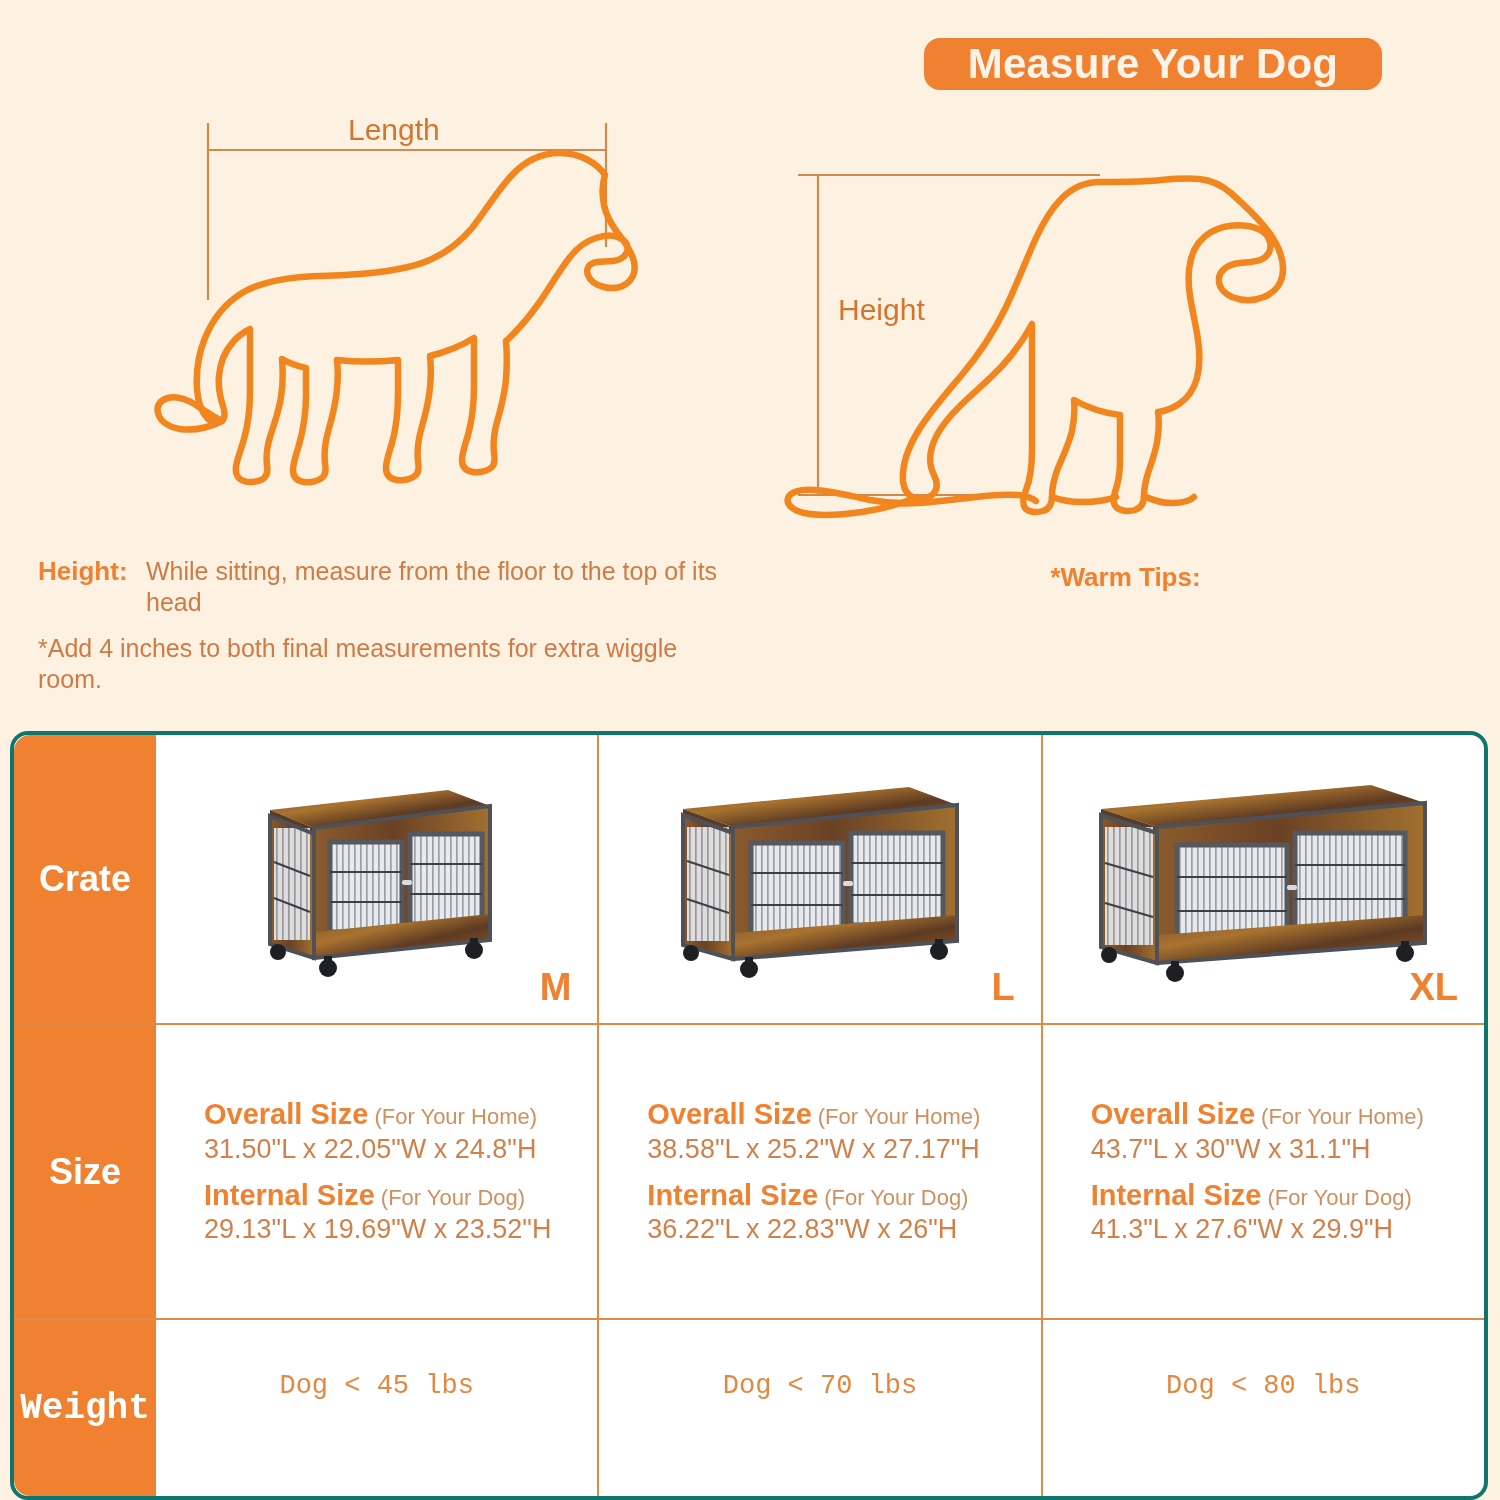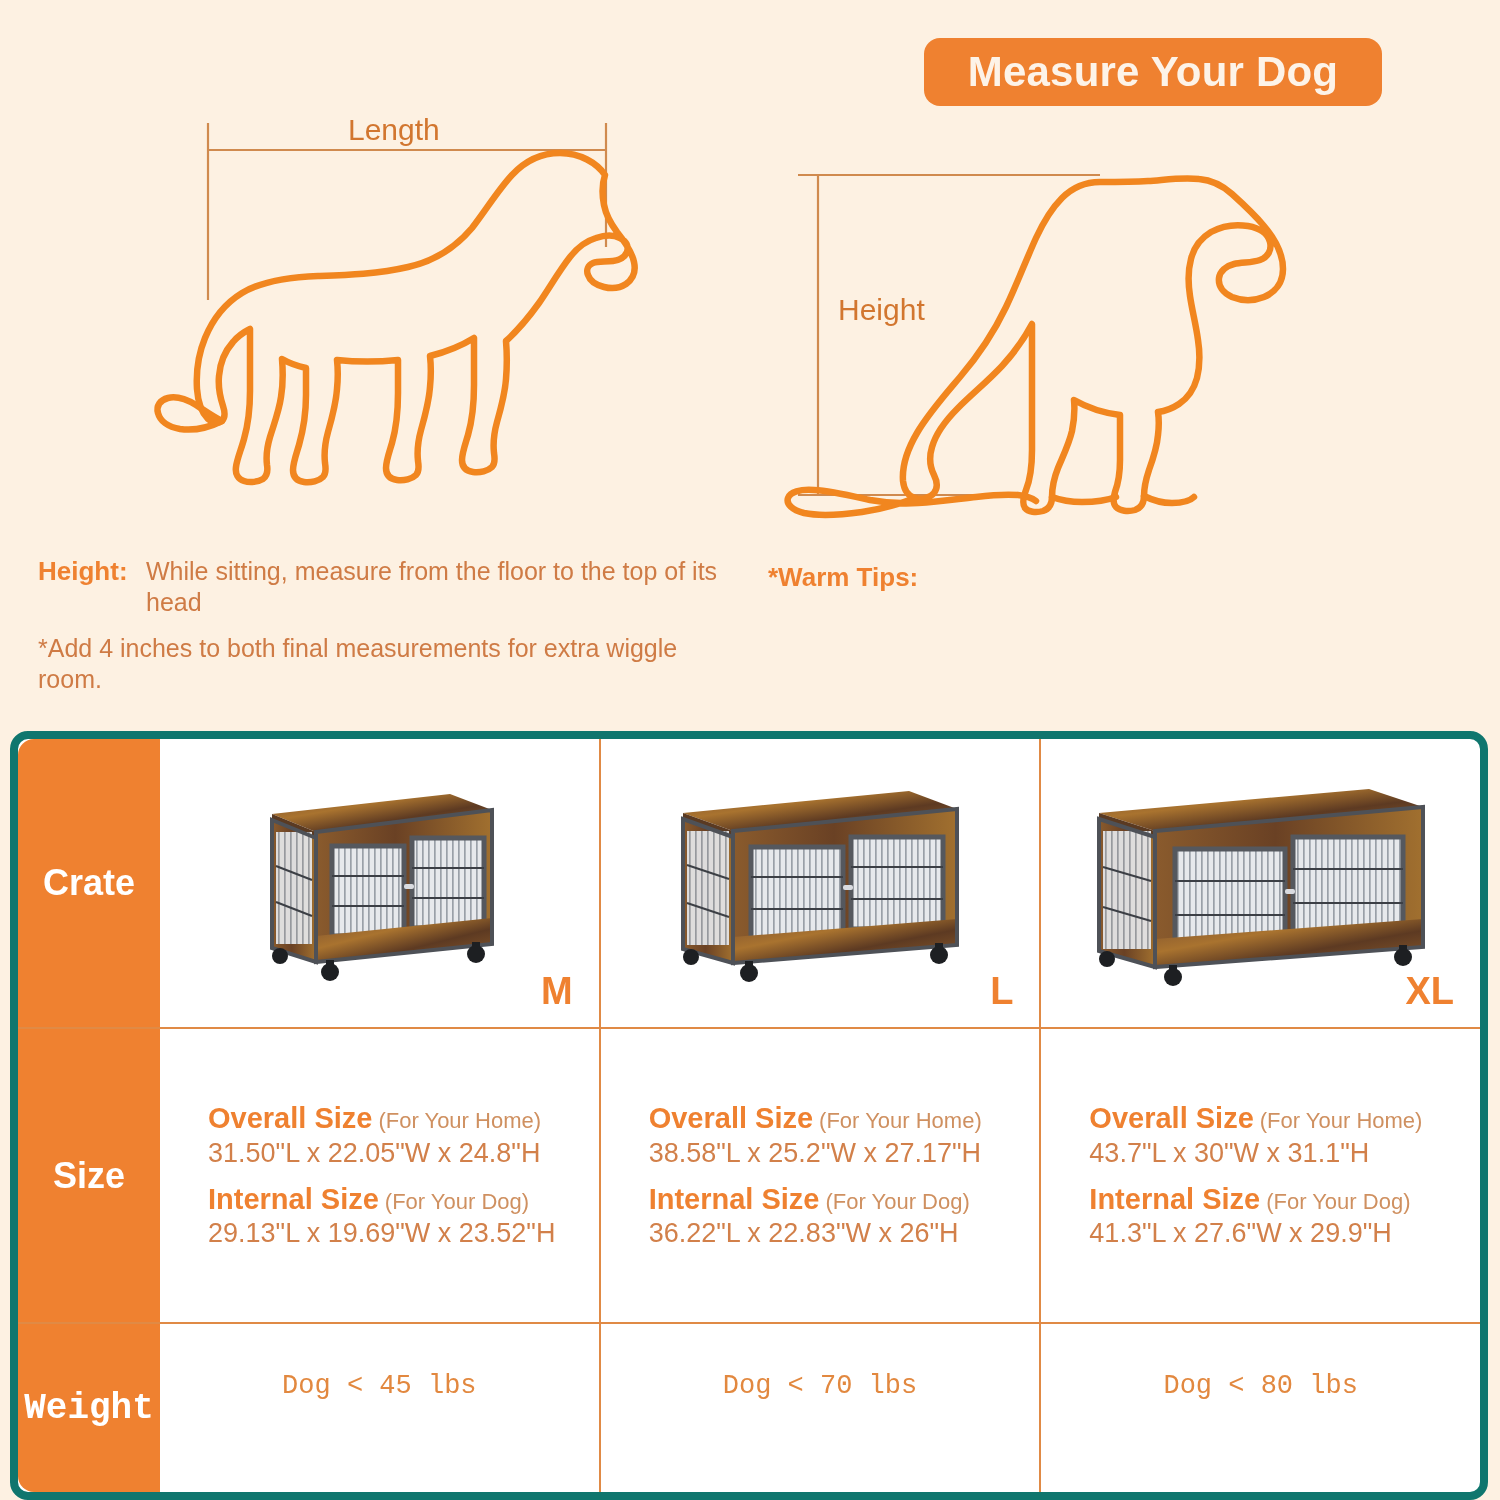--- a/index.html
+++ b/index.html
@@ -14,21 +14,21 @@
     overflow: hidden;
     position: relative;
   }
 
   
   #header-badge {
     position: absolute;
     left: 924px;
     top: 38px;
     width: 458px;
-    height: 68px;
+    height: 52px;
     background: #ef8130;
     border-radius: 16px;
     display: flex;
     align-items: center;
     justify-content: center;
   }
   #header-badge .title {
     color: #fdf3e8;
     font-size: 42px;
     font-weight: bold;
@@ -87,20 +87,21 @@
     line-height: 1.22;
   }
 
   #instructions-right {
     position: absolute;
     left: 768px;
     top: 558px;
     width: 715px;
     display: flex;
     align-items: flex-start;
+    justify-content: center;
   }
   #warm-tips-key {
     color: #ef8130;
     font-weight: bold;
     font-size: 26px;
     flex: 0 0 auto;
     padding-top: 4px;
     white-space: nowrap;
   }
   #warm-tips-val {
@@ -110,21 +111,21 @@
     margin-left: 10px;
   }
 
   
   #spec-table {
     position: absolute;
     left: 10px;
     top: 731px;
     width: 1478px;
     height: 769px;
-    border: 8px solid #0f766e;
+    border: 4px solid #0f766e;
     border-radius: 18px;
     box-sizing: border-box;
     background: #ffffff;
     overflow: hidden;
     display: flex;
     flex-direction: column;
   }
   .trow {
     display: flex;
     width: 100%;

